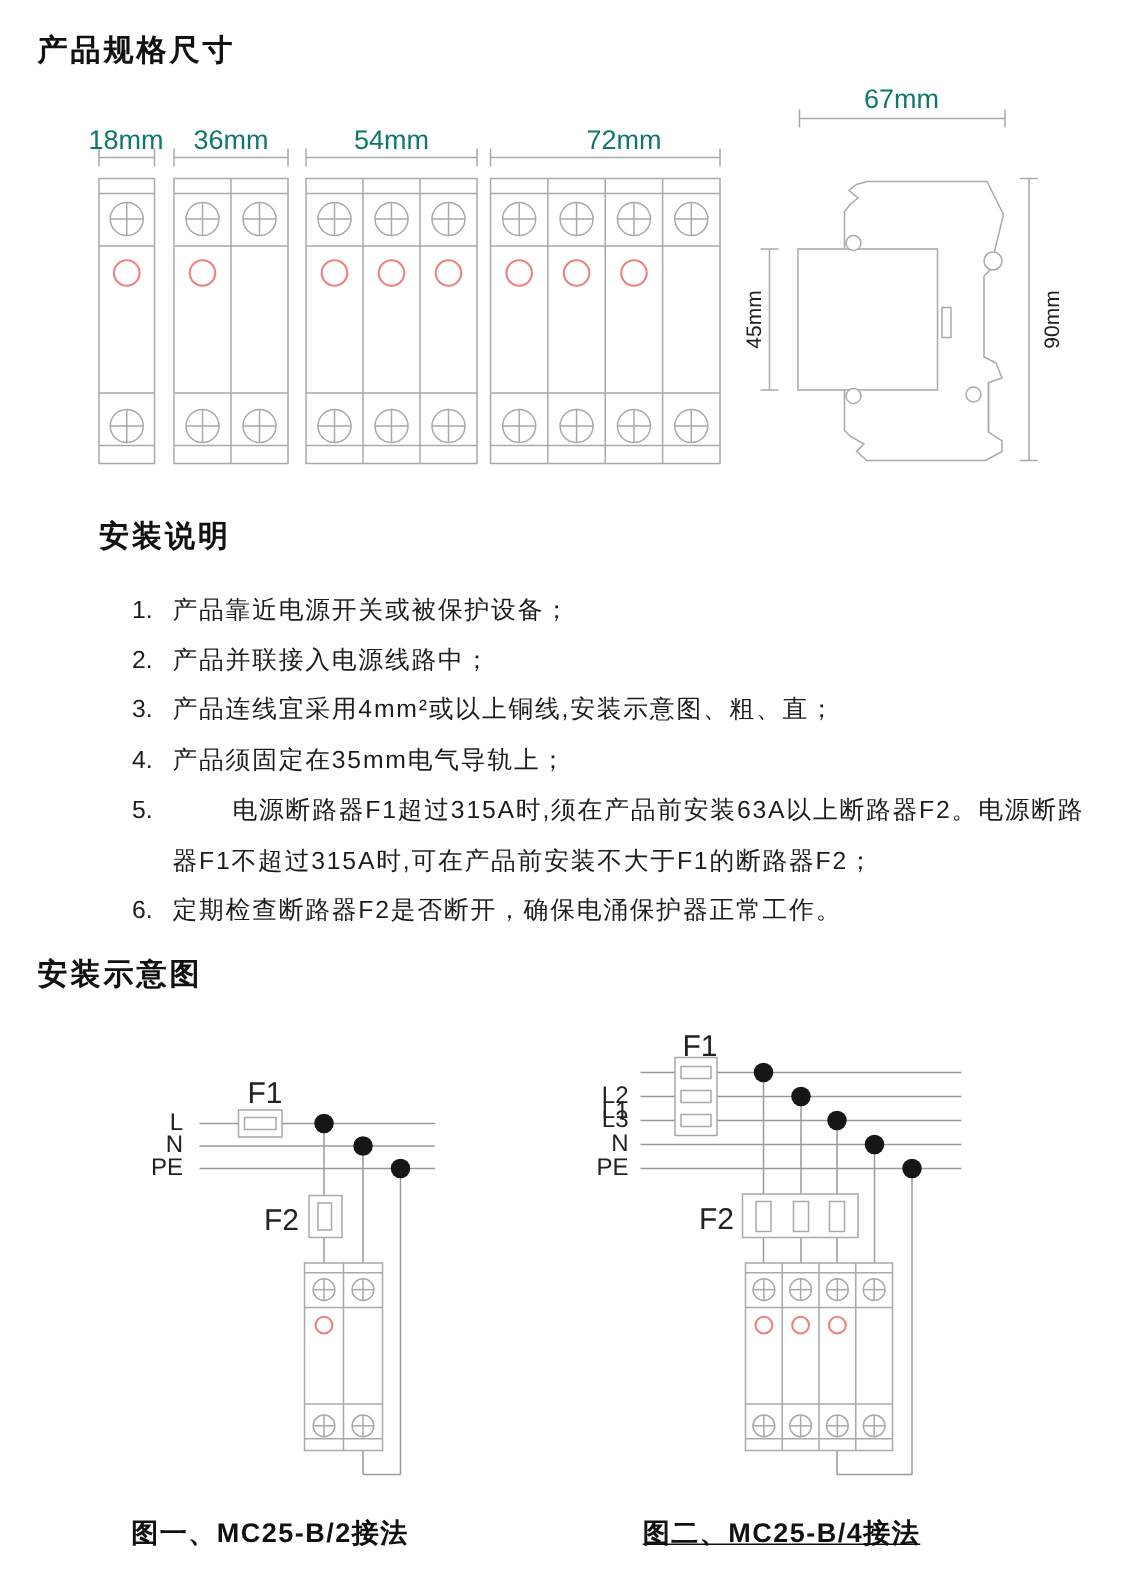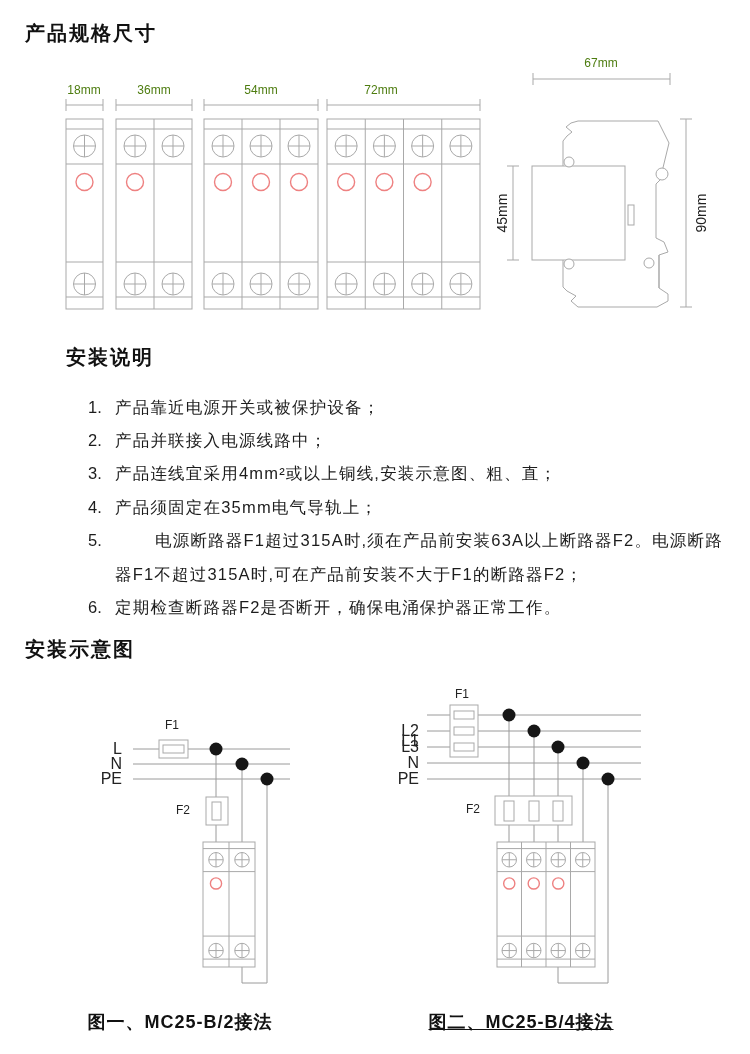--- a/index.html
+++ b/index.html
@@ -1,27 +1,27 @@
 <!DOCTYPE html>
 <html><head>
 <meta charset="utf-8">
 <style>
   html,body{margin:0;padding:0;background:#fff;}
   .page{position:relative;width:750px;height:1054px;background:#fff;overflow:hidden;
         font-family:"Liberation Sans", sans-serif;color:#1a1a1a;}
   svg.layer{position:absolute;left:0;top:0;}
   .abs{position:absolute;white-space:nowrap;}
   .sec-title{font-size:20px;font-weight:bold;letter-spacing:2px;color:#111;}
-  .dim-label{font-size:12px;color:#4d7c0f;transform:translateX(-50%);}
+  .dim-label{font-size:18px;color:#0f766e;transform:translateX(-50%);}
   .dim-label-v{font-size:14px;color:#222;transform:translate(-50%,-50%) rotate(-90deg);}
   .inst-item{position:absolute;left:88px;display:flex;font-size:16.5px;line-height:33.5px;color:#1c1c1c;}
   .inst-num{width:27px;flex:0 0 27px;}
   .inst-text{letter-spacing:1.2px;}
   .wire-label{font-size:16px;color:#222;text-align:right;}
-  .fuse-label{font-size:12px;color:#222;}
+  .fuse-label{font-size:20px;color:#222;}
   .fig-caption{font-size:18px;font-weight:bold;color:#111;transform:translateX(-50%);letter-spacing:1px;}
 </style>
 </head>
 <body>
 
 <div class="page">
 
   <svg class="layer" id="draw-layer" width="750" height="1054">
       <g>
         <line x1="66" y1="105" x2="103" y2="105" stroke="#a9a9a9" stroke-width="1"></line>
@@ -250,21 +250,21 @@
       </g>
     </svg>
 
   <div class="abs sec-title" style="left:25px;top:20px;">产品规格尺寸</div>
   <div class="abs sec-title" style="left:25px;top:344px;margin-left:41px;">安装说明</div>
   <div class="abs sec-title" style="left:25px;top:636px;">安装示意图</div>
 
   <div class="abs dim-label" style="left:84px;top:83px;">18mm</div>
   <div class="abs dim-label" style="left:154px;top:83px;">36mm</div>
   <div class="abs dim-label" style="left:261px;top:83px;">54mm</div>
-  <div class="abs dim-label" style="left:381px;top:83px;">72mm</div>
+  <div class="abs dim-label" style="left:416px;top:83px;">72mm</div>
 
   <div class="abs dim-label" style="left:601px;top:56px;">67mm</div>
   <div class="abs dim-label-v" style="left:502px;top:213px;">45mm</div>
   <div class="abs dim-label-v" style="left:701px;top:213px;">90mm</div>
 
   <div class="inst-item" style="top:391px;">
     <span class="inst-num">1.</span>
     <span class="inst-text">产品靠近电源开关或被保护设备；</span>
   </div>
   <div class="inst-item" style="top:424px;">

